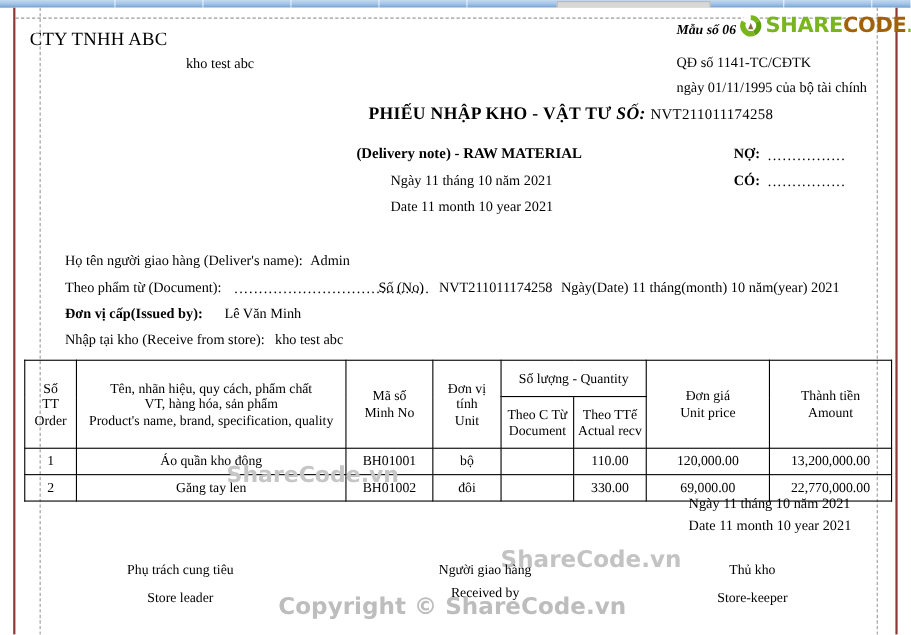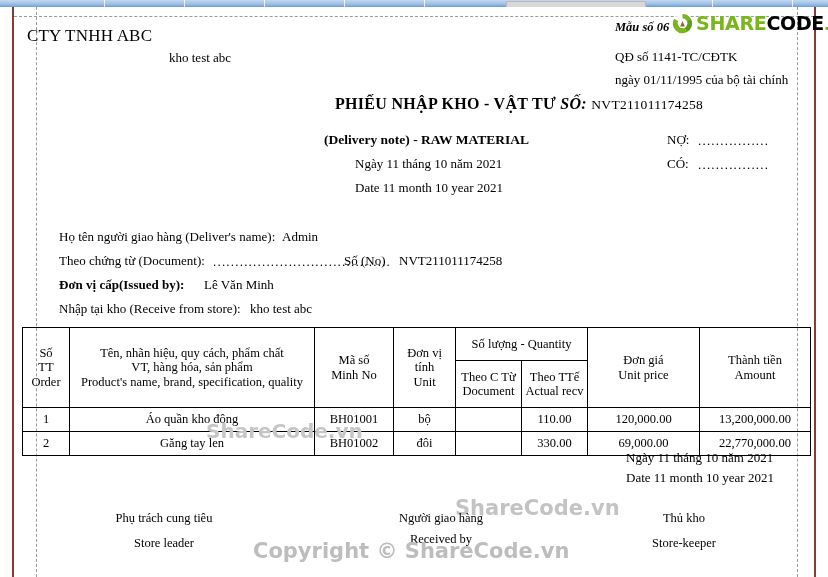--- a/index.html
+++ b/index.html
@@ -74,21 +74,21 @@
   }
 
   .abs { position: absolute; white-space: nowrap; }
 
   .company-name {
     font-weight: normal;
     font-size: 17px;
     letter-spacing: .2px;
   }
   .t13 { font-size: 13px; }
-  .b { font-weight: normal; }
+  .b { font-weight: bold; }
 
   .form-code {
     font-style: italic;
     font-size: 12.5px;
   }
 
   .doc-title {
     font-weight: bold;
     font-size: 16px;
     letter-spacing: .3px;
@@ -122,21 +122,21 @@
     flex: 0 0 21px;
   }
   .logo-text {
     font-family: "DejaVu Sans", "Liberation Sans", sans-serif;
     font-size: 19px;
     font-weight: bold;
     letter-spacing: -.3px;
     line-height: 1;
   }
   .logo-share { color: #7ab51d; }
-  .logo-code  { color: #000000; }
+  .logo-code  { color: #a16207; }
   .logo-vn    { color: #7ab51d; font-size: 16px; }
 
   
   table.grid {
     position: absolute;
     border-collapse: collapse;
     table-layout: fixed;
   }
   table.grid td, table.grid th {
     border: 1px solid #000000;
@@ -226,24 +226,25 @@
 
       <div class="abs t13 b" style="left:653px; top:125px;">NỢ:</div>
       <div class="abs t13 dotline" style="left:684px; top:126px;">................</div>
 
       <div class="abs t13 b" style="left:653px; top:149px;">CÓ:</div>
       <div class="abs t13 dotline" style="left:684px; top:150px;">................</div>
 
       <div class="abs t13" style="left:45px; top:222px;">Họ tên người giao hàng (Deliver's name):</div>
       <div class="abs t13" style="left:268px; top:222px;">Admin</div>
 
-      <div class="abs t13" style="left:45px; top:246px;">Theo chứng từ (Document):</div>
+      <div class="abs t13" style="left:45px; top:246px;">Theo phẩm từ (Document):</div>
       <div class="abs t13 dotline" style="left:199px; top:247px;">........................................</div>
       <div class="abs t13" style="left:330px; top:246px;">Số (No)</div>
       <div class="abs t13" style="left:385px; top:246px;">NVT211011174258</div>
+      <div class="abs t13" style="left:496px; top:246px;">Ngày(Date) 11 tháng(month) 10 năm(year) 2021</div>
 
       <div class="abs t13" style="left:45px; top:270px;font-weight:bold;">Đơn vị cấp(Issued by):</div>
       <div class="abs t13" style="left:190px; top:270px;">Lê Văn Minh</div>
 
       <div class="abs t13" style="left:45px; top:294px;">Nhập tại kho (Receive from store):</div>
       <div class="abs t13" style="left:236px; top:294px;">kho test abc</div>
 
       <table class="grid" style="left:8px; top:320px; width:788px;">
         <colgroup>
           <col style="width:47px">

